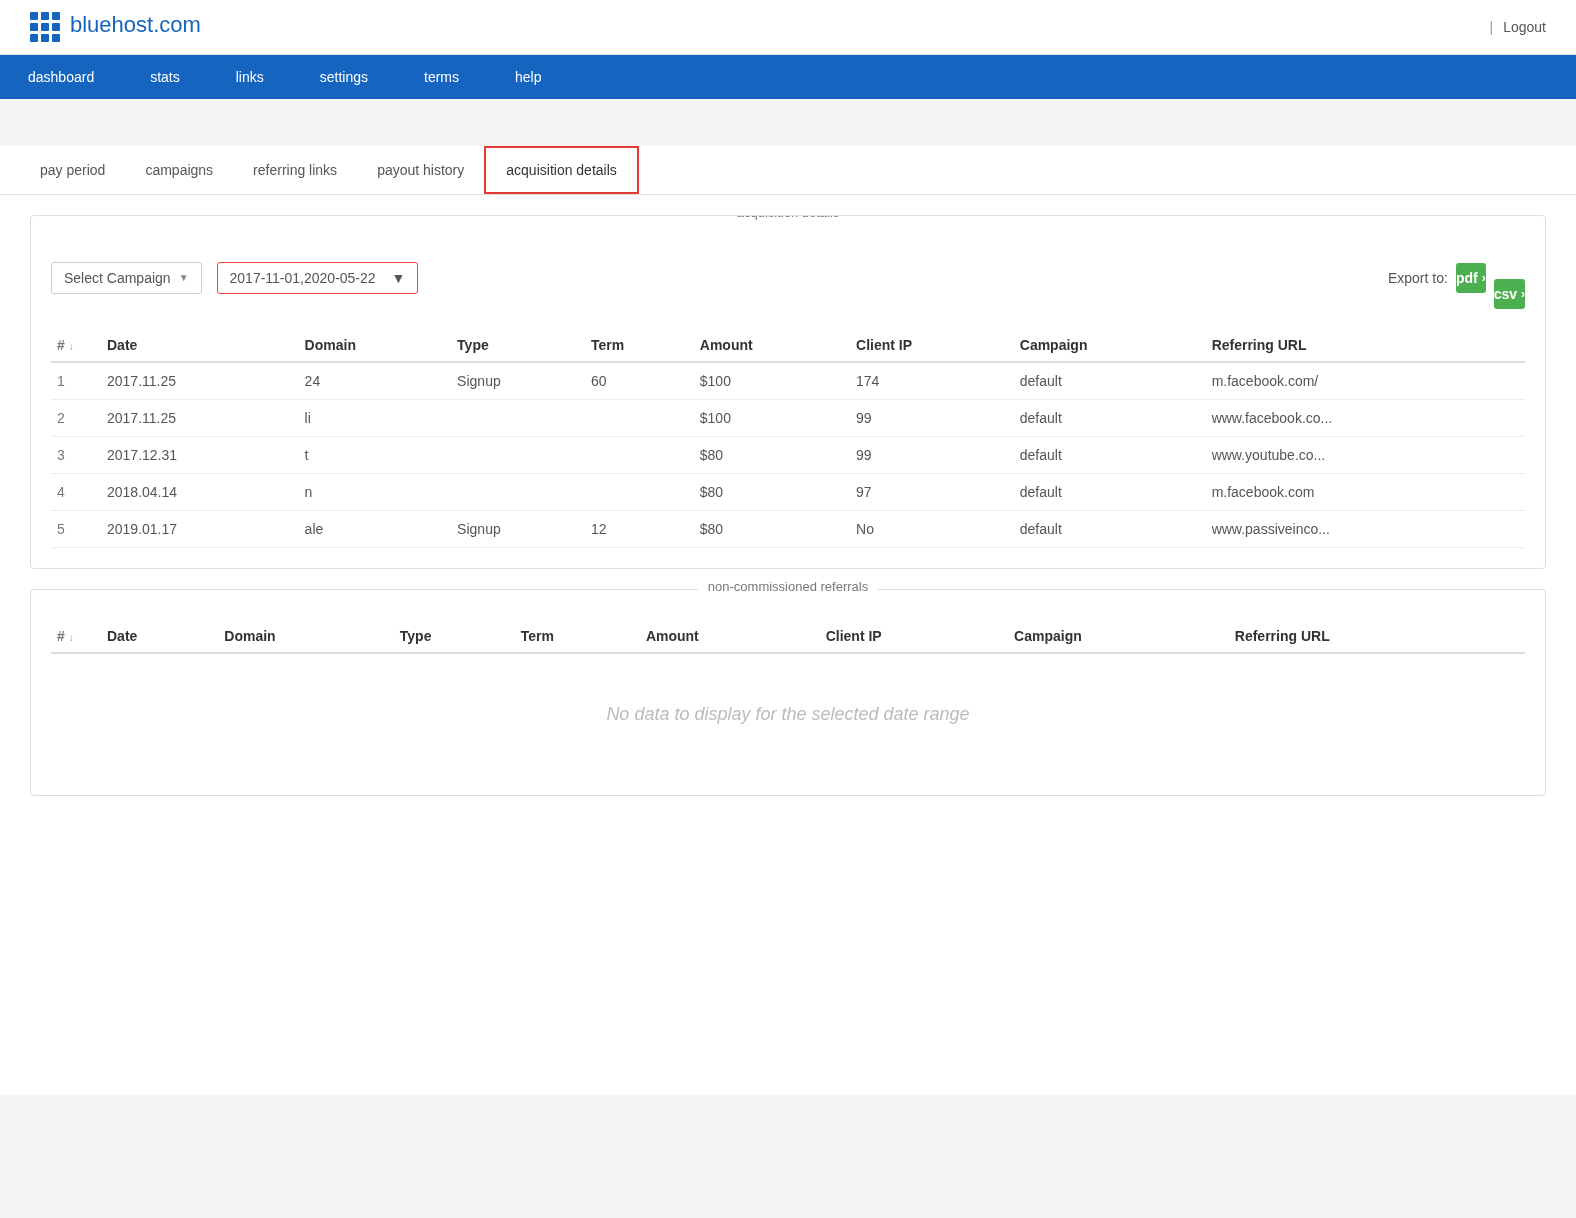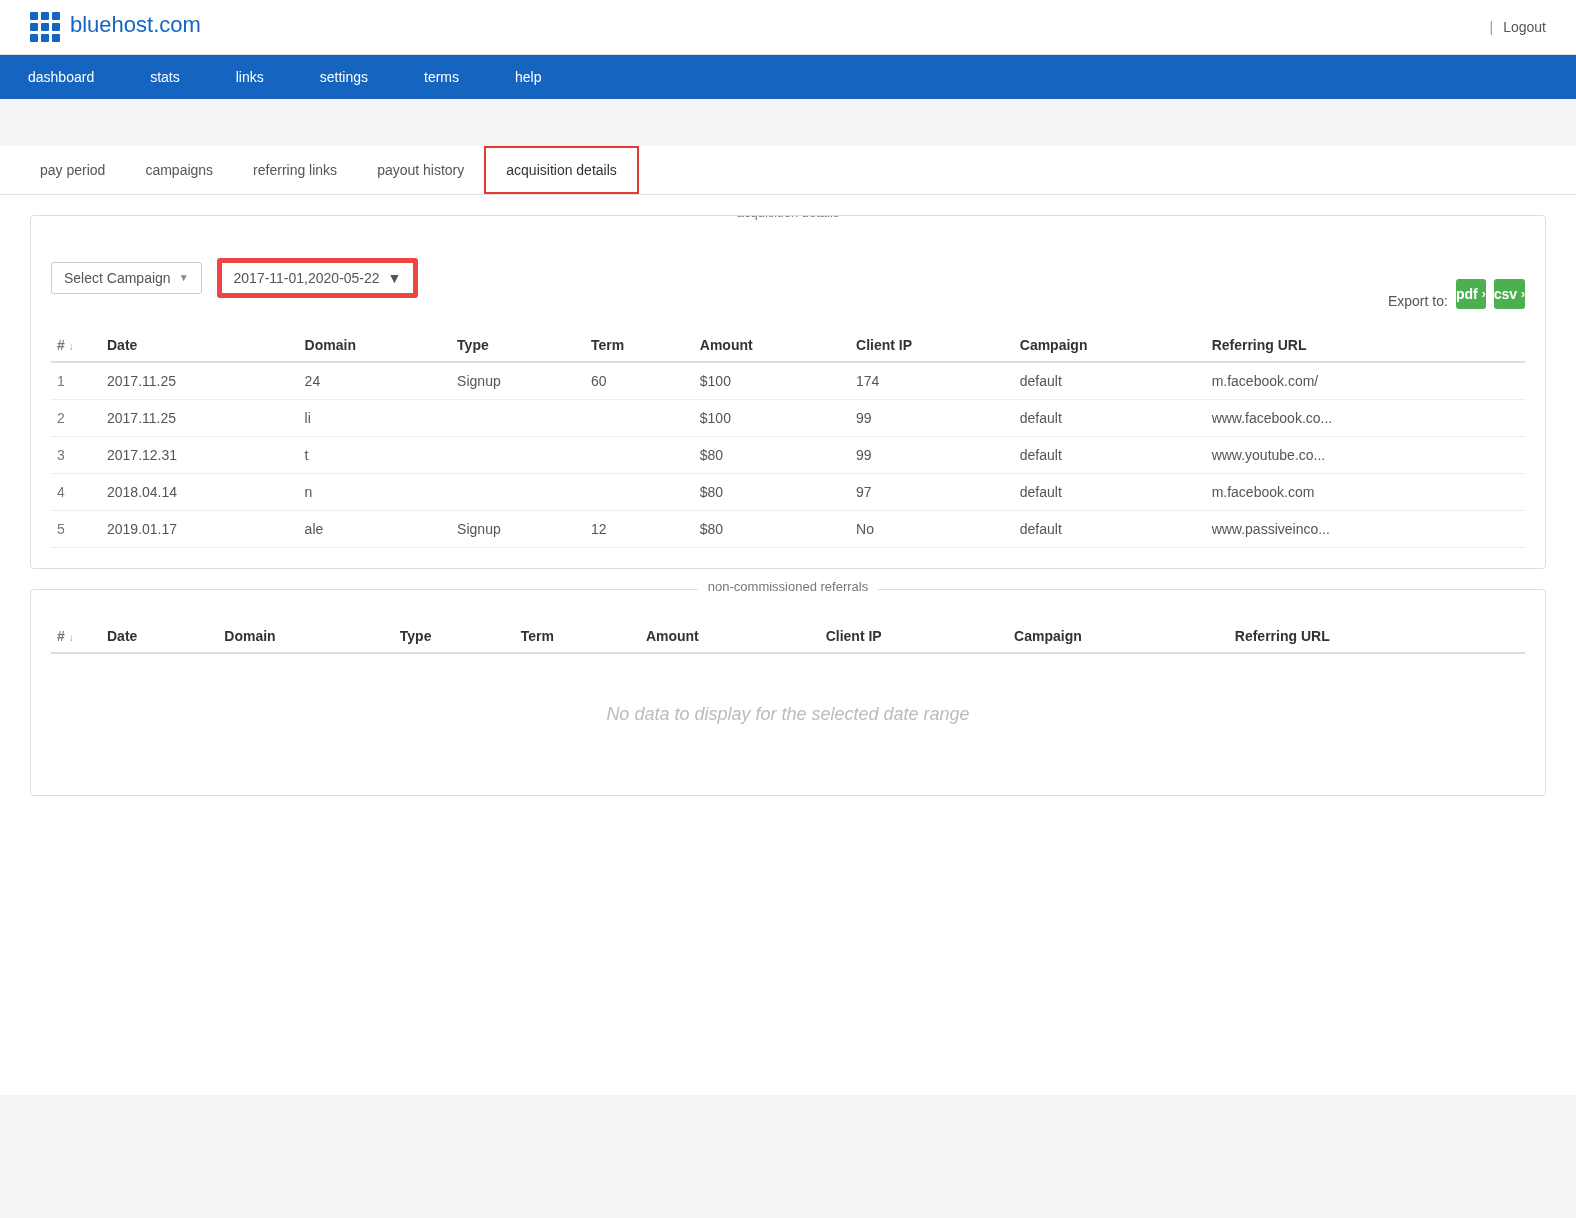--- a/index.html
+++ b/index.html
@@ -27,23 +27,23 @@
     .content { padding: 20px 30px; background: #fff; min-height: 900px; }
 
     
     .section { border: 1px solid #ddd; border-radius: 4px; background: #fff; margin-bottom: 20px; padding: 20px; position: relative; }
     .section-title { position: absolute; top: -11px; left: 50%; transform: translateX(-50%); background: #fff; padding: 0 10px; color: #777; font-size: 13px; white-space: nowrap; }
 
     
     .toolbar { display: flex; align-items: center; gap: 15px; margin-bottom: 20px; margin-top: 10px; }
     .select-campaign { border: 1px solid #ccc; border-radius: 3px; padding: 7px 12px; font-size: 14px; color: #555; background: #fff; cursor: pointer; display: flex; align-items: center; gap: 8px; }
     .select-campaign .arrow { font-size: 10px; color: #888; }
-    .date-range { border: 5px solid #ef4444; border-radius: 3px; padding: 7px 12px; font-size: 14px; color: #555; background: #fff; cursor: pointer; display: flex; align-items: center; gap: 8px; }
+    .date-range { border: 1px solid #ef4444; border-radius: 3px; padding: 7px 12px; font-size: 14px; color: #555; background: #fff; cursor: pointer; display: flex; align-items: center; gap: 16px; }
     .date-range .arrow { color: #555; }
-    .export-area { margin-left: auto; display: flex; align-items: flex-end; gap: 8px; }
+    .export-area { margin-left: auto; display: flex; align-items: center; gap: 8px; }
     .export-label { color: #555; font-size: 14px; }
     .btn-export { border: none; border-radius: 3px; padding: 7px 0; font-size: 14px; color: #fff; cursor: pointer; display: flex; align-items: center; gap: 4px; font-weight: bold; }
     .btn-pdf { background: #4caf50; }
     .btn-csv { background: #4caf50; margin-top: 33px; }
     .btn-arrow { font-size: 12px; }
 
     
     table { width: 100%; border-collapse: collapse; font-size: 14px; }
     thead th { text-align: left; padding: 8px 6px; font-weight: bold; color: #333; border-bottom: 2px solid #ddd; }
     tbody tr { border-bottom: 1px solid #eee; }

